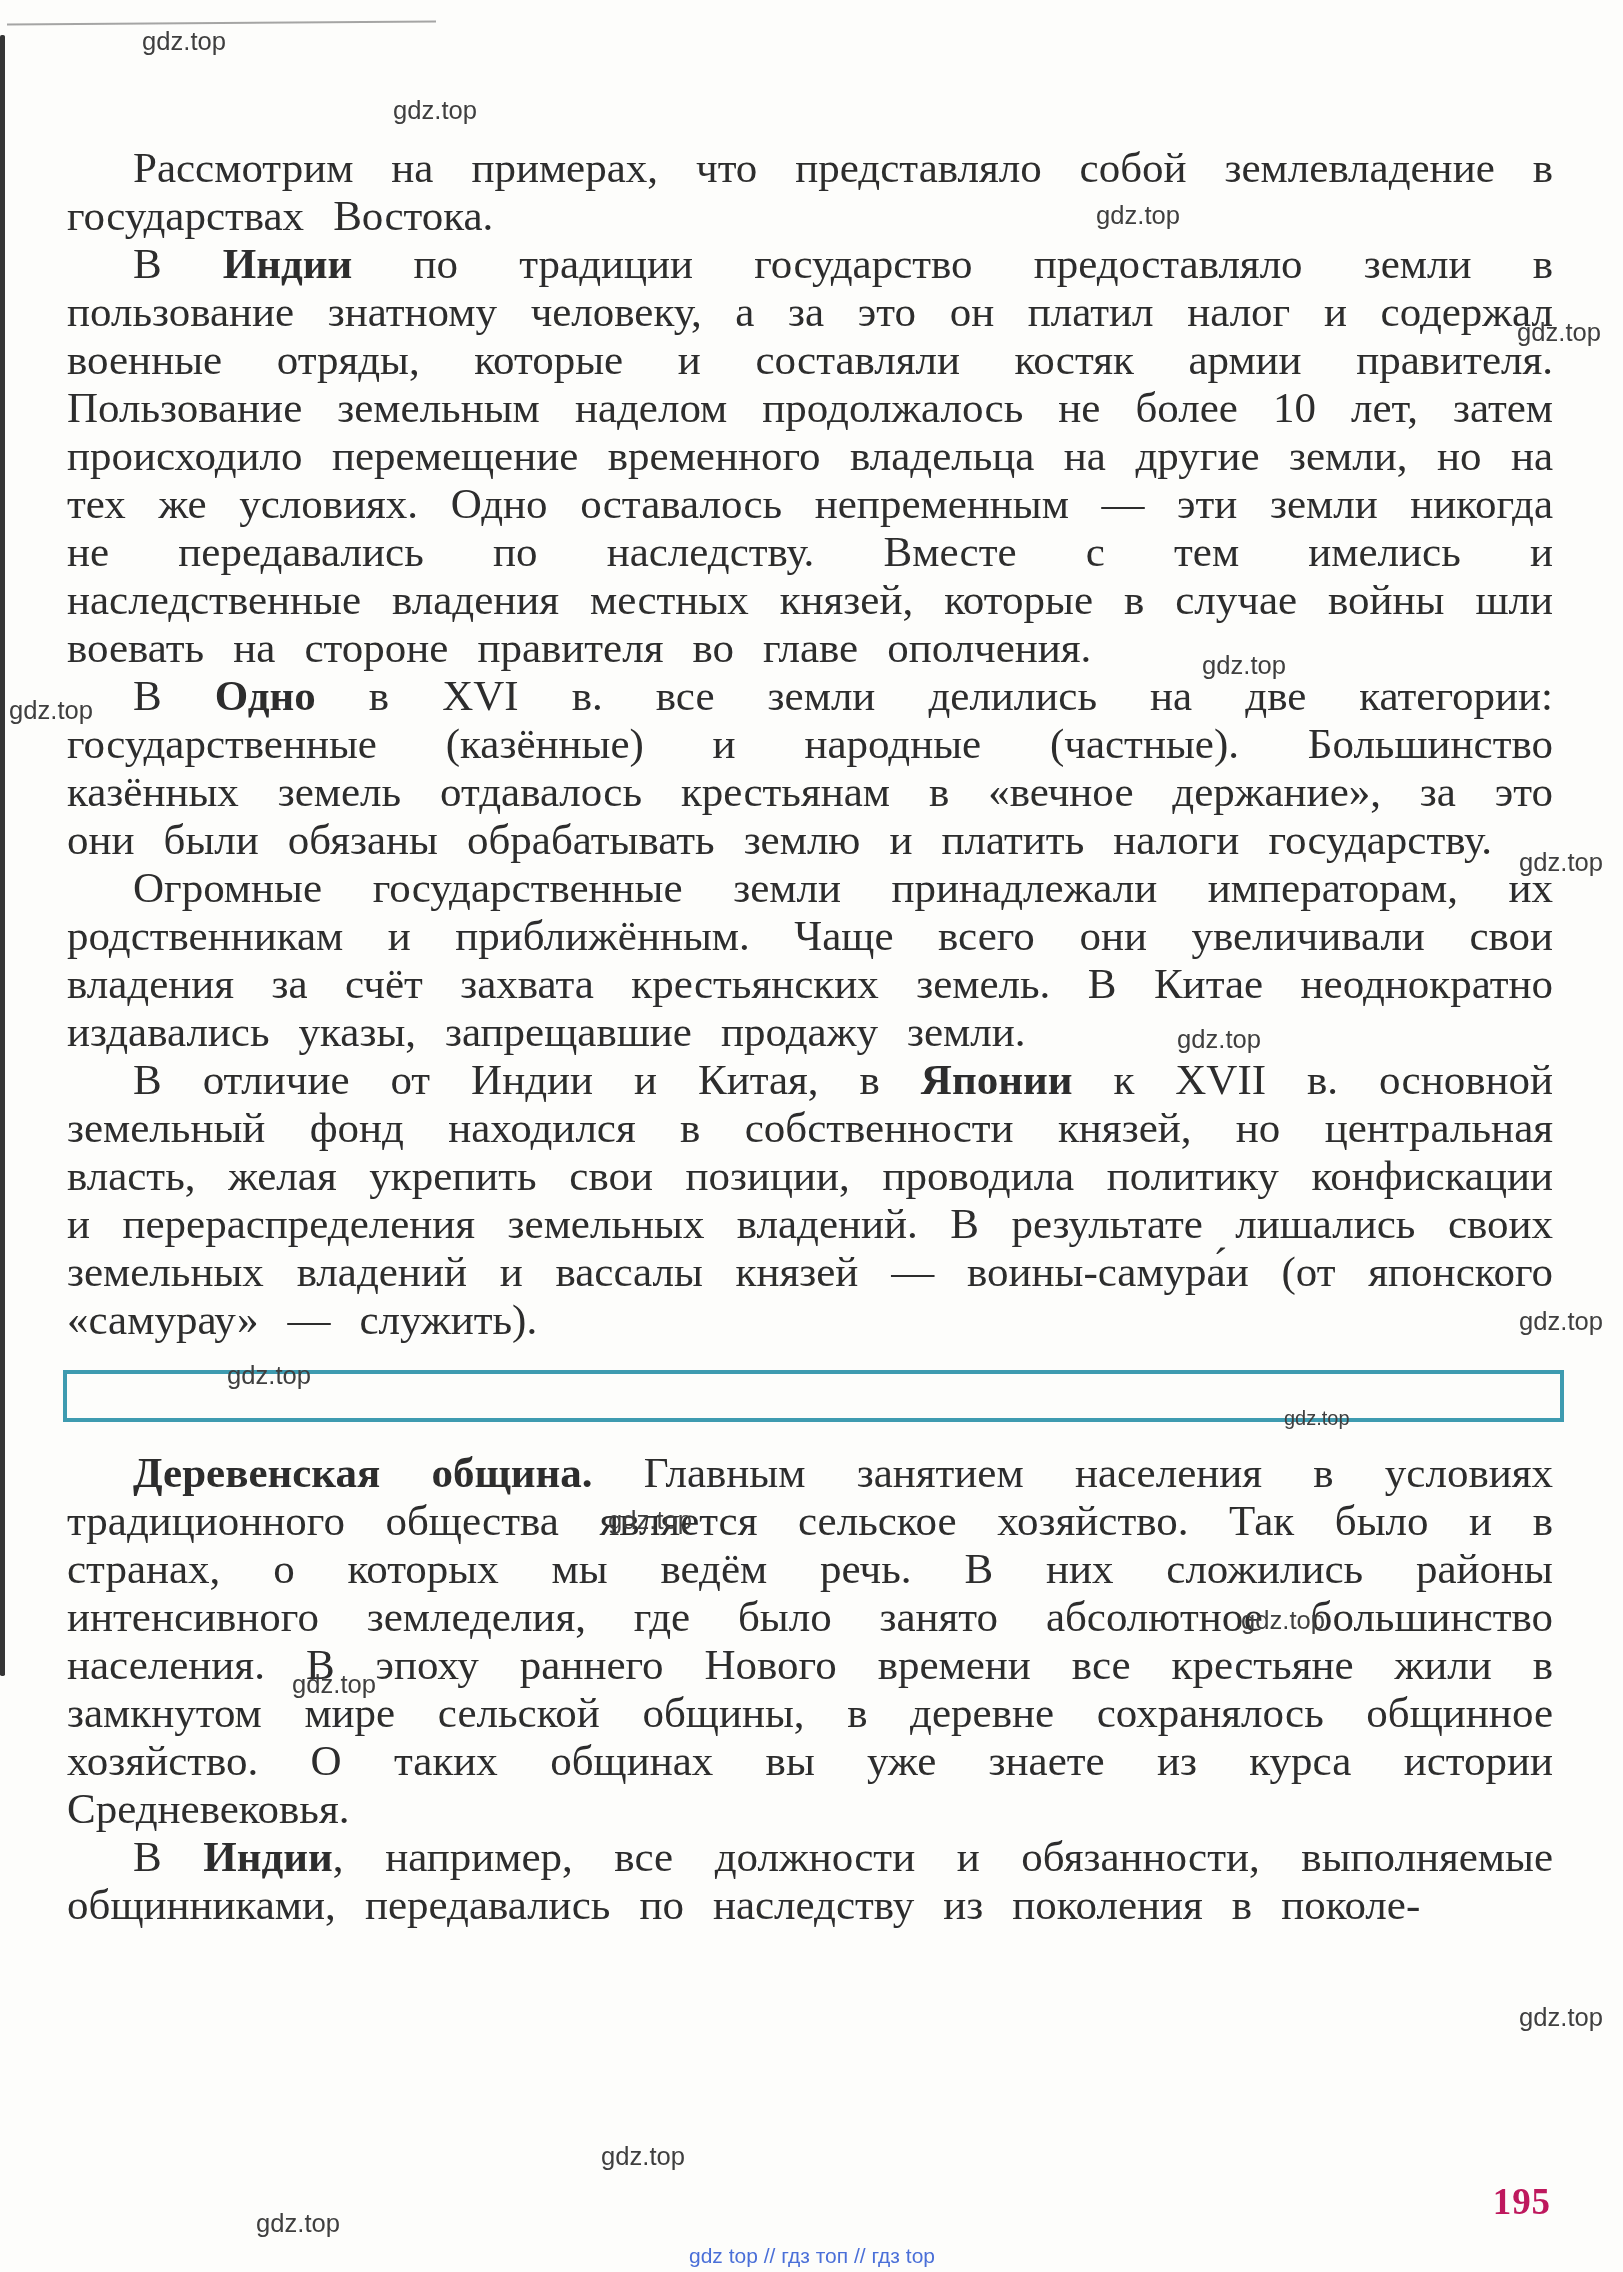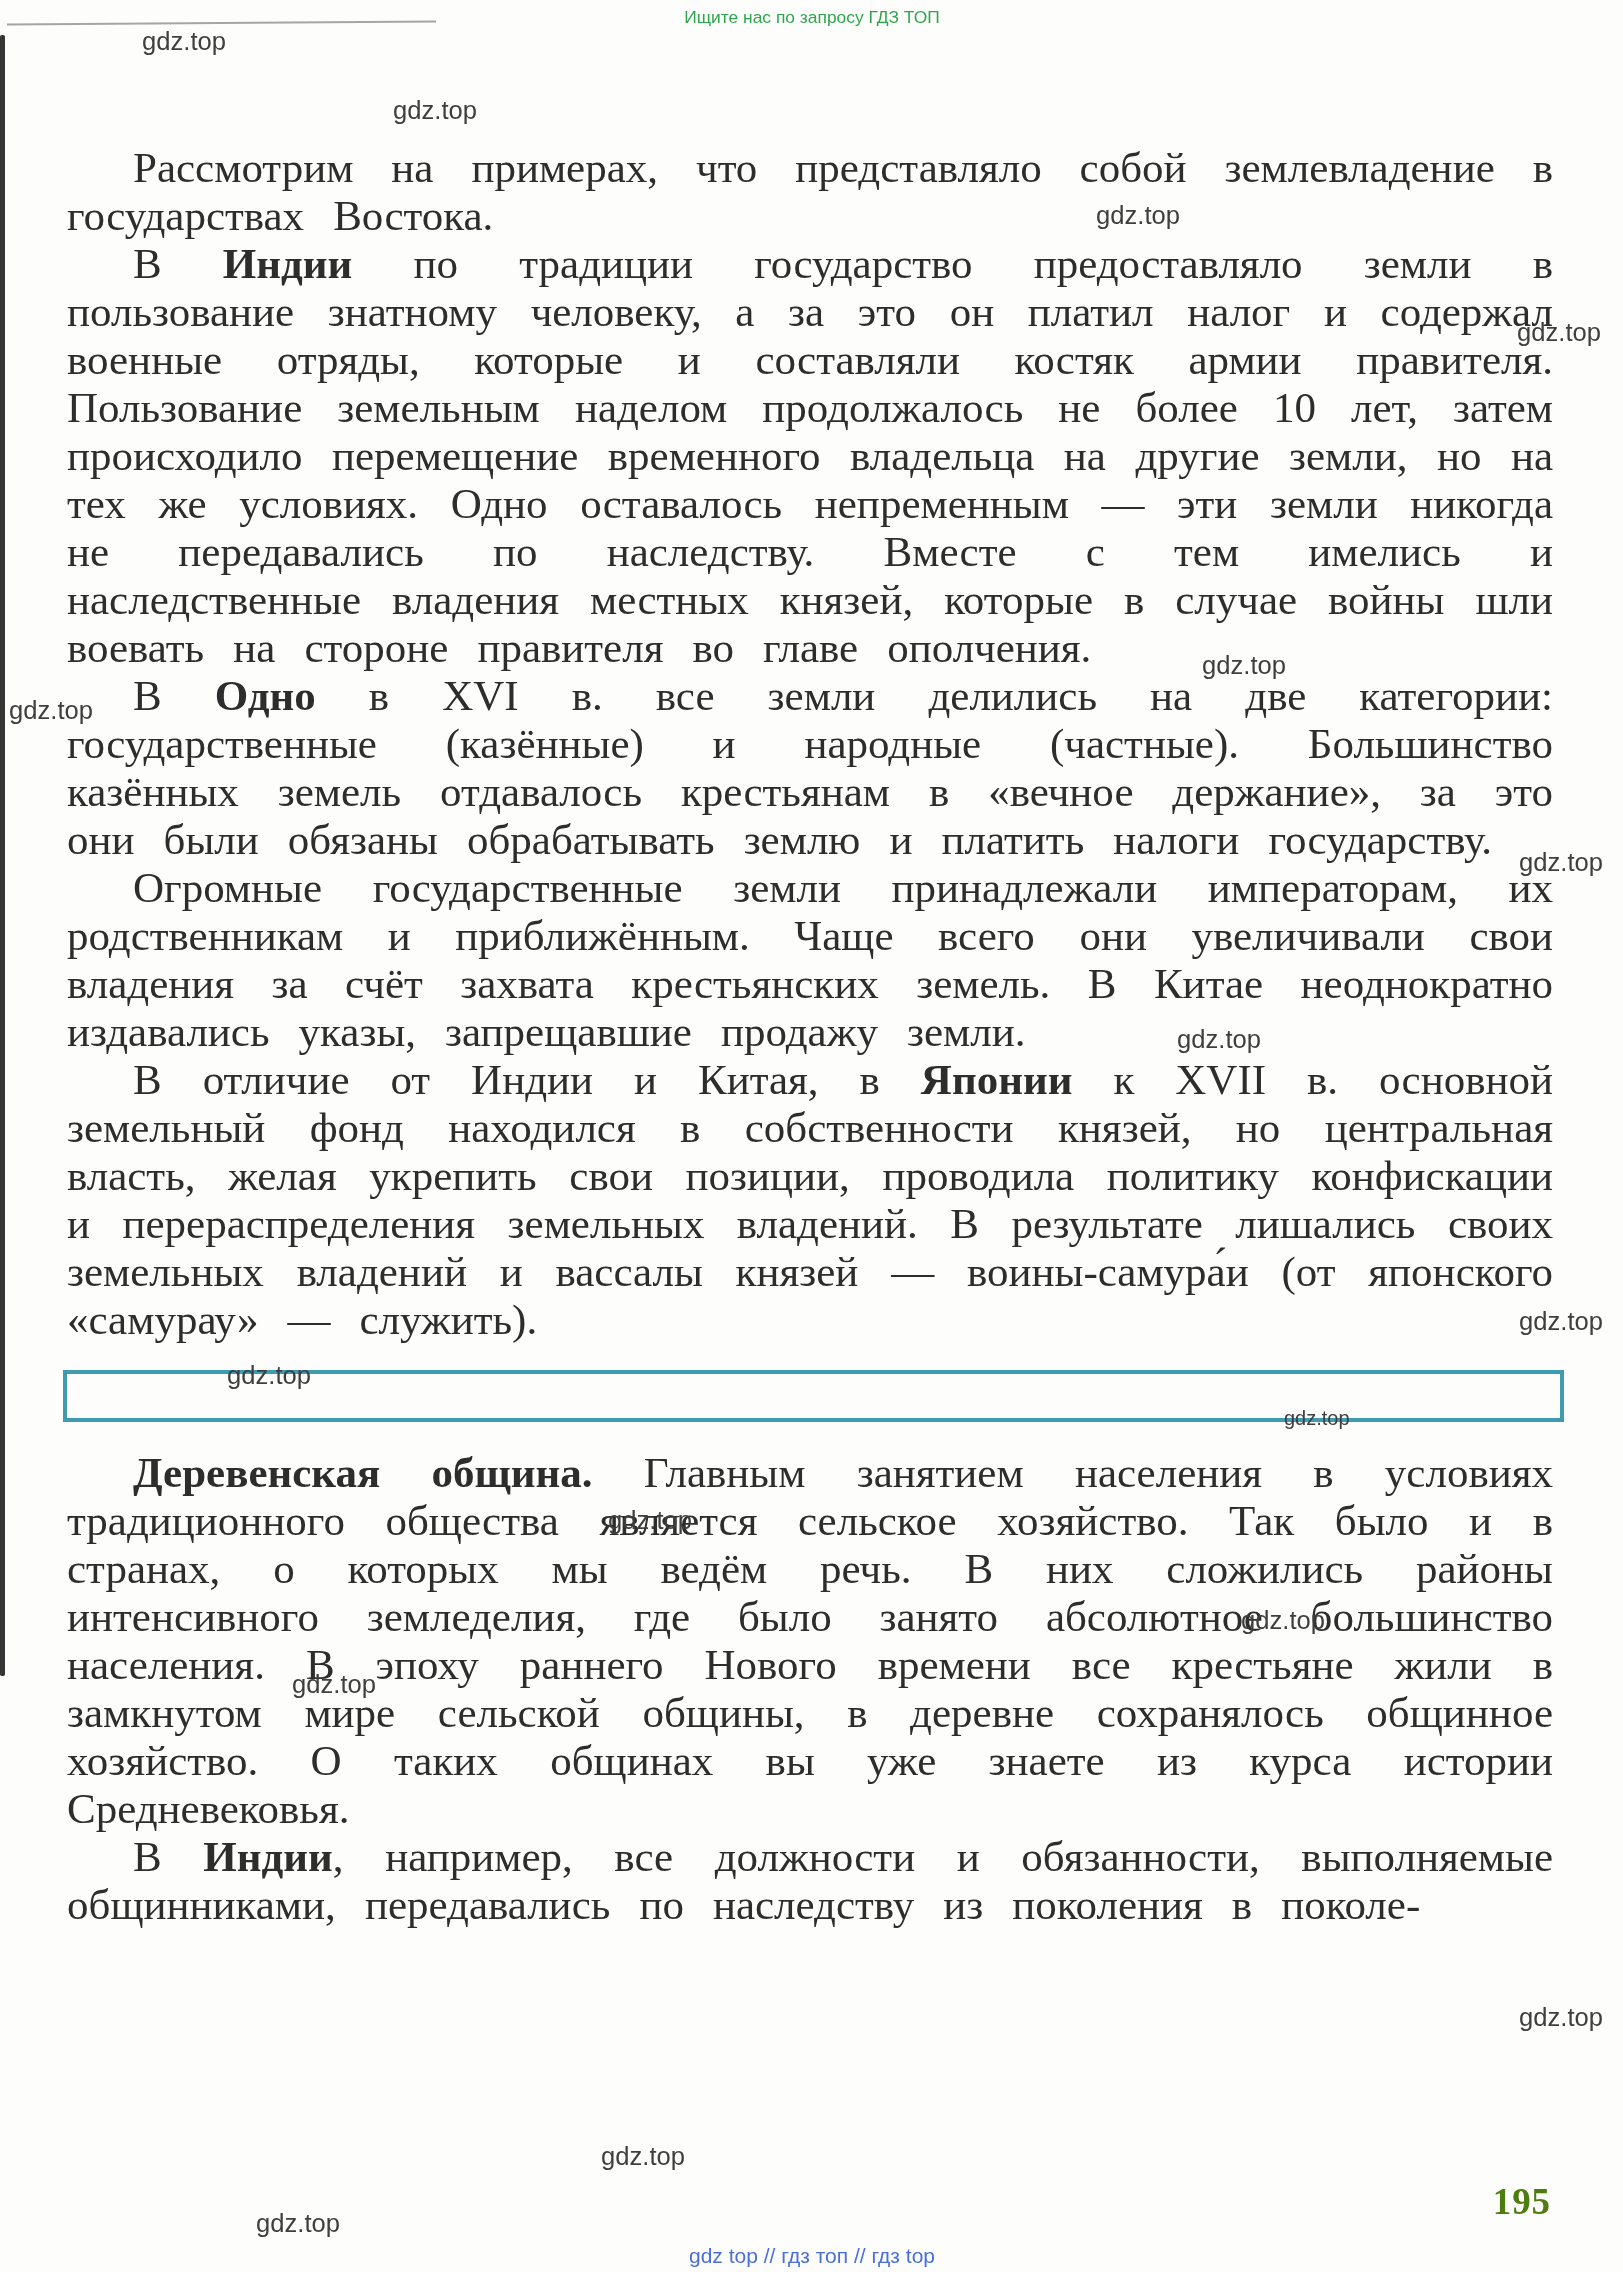--- a/index.html
+++ b/index.html
@@ -38,21 +38,21 @@
   }
   .bold{font-weight:bold;}
   .callout{
     border:4.6px solid var(--box-border,#3e9bb0);
     margin:25.6px -11px 27.4px -3.7px;
     padding:20px 25.6px 24px 24px;
   }
   .callout .para:first-child{text-indent:3.7px;}
   .page-number{
     position:absolute;right:73px;top:2180px;
-    font-size:37px;font-weight:bold;color:#4d7c0f;
+    font-size:37px;font-weight:bold;color:#be185d;
     letter-spacing:0.9px;
   }
   .footer-links{
     position:absolute;left:0;bottom:3.7px;width:100%;
     text-align:center;
     font-family:"Liberation Sans", sans-serif;
     font-size:21px;
     color:var(--footer-blue,#4a6fd8);
     cursor:pointer;
   }
@@ -63,21 +63,20 @@
     color:var(--watermark,#3f3f3f);
     white-space:nowrap;
     pointer-events:none;
   }
   .wm-small{font-size:20px;}
 </style>
 </head>
 <body>
 
 <div class="page">
-  <div class="top-banner">Ищите нас по запросу ГДЗ ТОП</div>
   <div class="scan-edge-top"></div>
   <div class="scan-edge-left"></div>
 
   <div class="content" id="content">
       <p class="para"><span>Рассмотрим на примерах, что представляло собой землевладение в государствах Востока.</span></p>
       <p class="para"><span>В </span><span class="bold">Индии</span><span> по традиции государство предоставляло земли в пользование знатному человеку, а за это он платил налог и содержал военные отряды, которые и составляли костяк армии правителя. Пользование земельным наделом продолжалось не более 10 лет, затем происходило перемещение временного владельца на другие земли, но на тех же условиях. Одно оставалось непременным — эти земли никогда не передавались по наследству. Вместе с тем имелись и наследственные владения местных князей, которые в случае войны шли воевать на стороне правителя во главе ополчения.</span></p>
       <p class="para"><span>В </span><span class="bold">Одно</span><span> в XVI в. все земли делились на две категории: государственные (казённые) и народные (частные). Большинство казённых земель отдавалось крестьянам в «вечное держание», за это они были обязаны обрабатывать землю и платить налоги государству.</span></p>
       <p class="para"><span>Огромные государственные земли принадлежали императорам, их родственникам и приближённым. Чаще всего они увеличивали свои владения за счёт захвата крестьянских земель. В Китае неоднократно издавались указы, запрещавшие продажу земли.</span></p>
       <p class="para"><span>В отличие от Индии и Китая, в </span><span class="bold">Японии</span><span> к XVII в. основной земельный фонд находился в собственности князей, но центральная власть, желая укрепить свои позиции, проводила политику конфискации и перераспределения земельных владений. В результате лишались своих земельных владений и вассалы князей — воины-самура́и (от японского «самурау» — служить).</span></p>
       <div class="callout">

